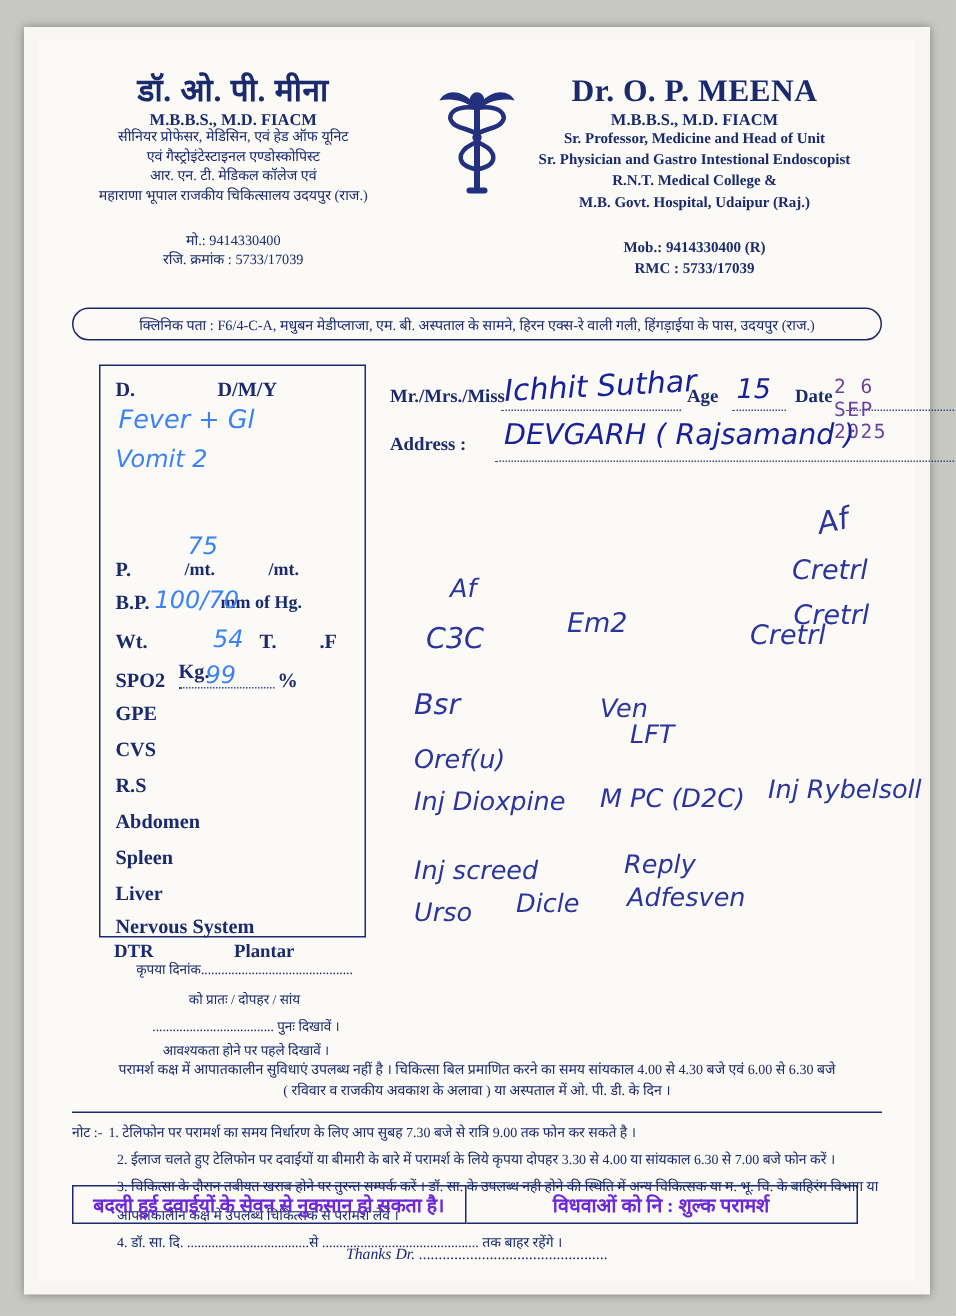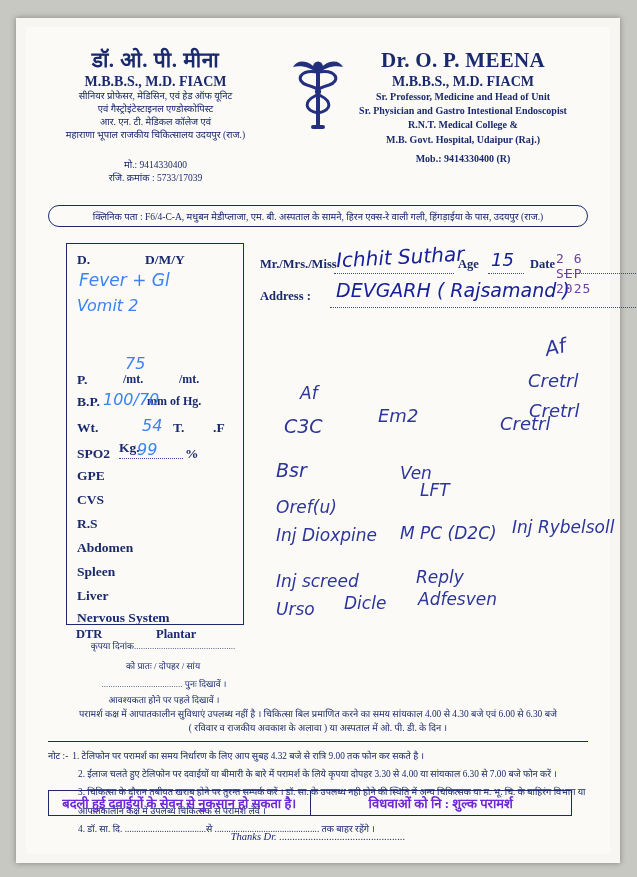--- a/index.html
+++ b/index.html
@@ -65,21 +65,21 @@
     letter-spacing: .5px;
     line-height: 1.1;
   }
   .name-en {
     font-size: 21px;
     font-weight: bold;
     letter-spacing: .3px;
     line-height: 1.1;
   }
   .deg {
-    font-size: 14px;
+    font-size: 11px;
     font-weight: bold;
     margin-top: 2px;
   }
   .sml {
     font-size: 9.5px;
     line-height: 1.38;
   }
   .sml-b {
     font-size: 10px;
     font-weight: bold;
@@ -279,21 +279,22 @@
           </svg>
         </div>
 
         <div class="hdr-right">
           <div class="name-en">Dr. O. P. MEENA</div>
           <div class="deg">M.B.B.S., M.D. FIACM</div>
           <div class="sml-b">Sr. Professor, Medicine and Head of Unit</div>
           <div class="sml-b">Sr. Physician and Gastro Intestional Endoscopist</div>
           <div class="sml-b">R.N.T. Medical College &amp;</div>
           <div class="sml-b">M.B. Govt. Hospital, Udaipur (Raj.)</div>
-          <div class="sml-b" style="margin-top:5px">Mob.: 9414330400 (R)</div>
+          <div class="sml-b" style="margin-top:16px">Mob.: 9414330400 (R)</div>
+          <div class="sml-b">RMC : 5733/17039</div>
         </div>
       </div>
 
       <div class="clinic-bar">क्लिनिक पता : F6/4-C-A, मधुबन मेडीप्लाजा, एम. बी. अस्पताल के सामने, हिरन एक्स-रे वाली गली, हिंगड़ाईया के पास, उदयपुर (राज.)</div>
 
       <div class="body-area">
 
         <div class="left-box">
           <div class="lb-row" style="top:8px;">D.</div>
           <div class="lb-row" style="top:8px; left:78px;">D/M/Y</div>
@@ -375,21 +376,21 @@
         <div class="lb-sub" style="left:30px; top:458px; width:172px; text-align:center;">आवश्यकता होने पर पहले दिखावें ।</div>
       </div>
 
       <div class="notes">
         <div class="note-top">परामर्श कक्ष में आपातकालीन सुविधाएं उपलब्ध नहीं है । चिकित्सा बिल प्रमाणित करने का समय सांयकाल 4.00 से 4.30 बजे एवं 6.00 से 6.30 बजे</div>
         <div class="note-top">( रविवार व राजकीय अवकाश के अलावा ) या अस्पताल में ओ. पी. डी. के दिन ।</div>
         <div class="sep"></div>
         <div class="note-list">
           <div class="note-item">
             <span class="note-lead">नोट :-</span>
-            <span>1.  टेलिफोन पर परामर्श का समय निर्धारण के लिए आप सुबह 4.32 बजे से रात्रि 9.00 तक फोन कर सकते है ।</span>
+            <span>1.  टेलिफोन पर परामर्श का समय निर्धारण के लिए आप सुबह 7.30 बजे से रात्रि 9.00 तक फोन कर सकते है ।</span>
           </div>
           <div class="note-item" style="padding-left:30px;">
             <span>2.  ईलाज चलते हुए टेलिफोन पर दवाईयों या बीमारी के बारे में परामर्श के लिये कृपया दोपहर 3.30 से 4.00 या सांयकाल 6.30 से 7.00 बजे फोन करें ।</span>
           </div>
           <div class="note-item" style="padding-left:30px;">
             <span>3.  चिकित्सा के दौरान तबीयत खराब होने पर तुरन्त सम्पर्क करें । डॉ. सा. के उपलब्ध नही होने की स्थिति में अन्य चिकित्सक या म. भू. चि. के बाहिरंग विभाग या आपातकालीन कक्ष में उपलब्ध चिकित्सक से परामर्श लेवें ।</span>
           </div>
           <div class="note-item" style="padding-left:30px;">
             <span>4.  डॉ. सा. दि. ...................................से ............................................. तक बाहर रहेंगे ।</span>
           </div>

